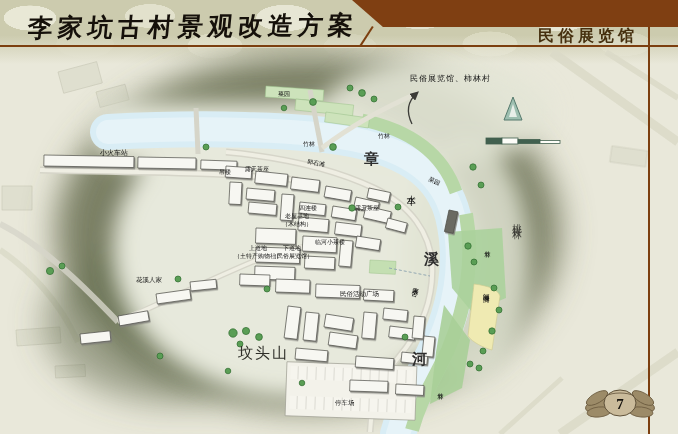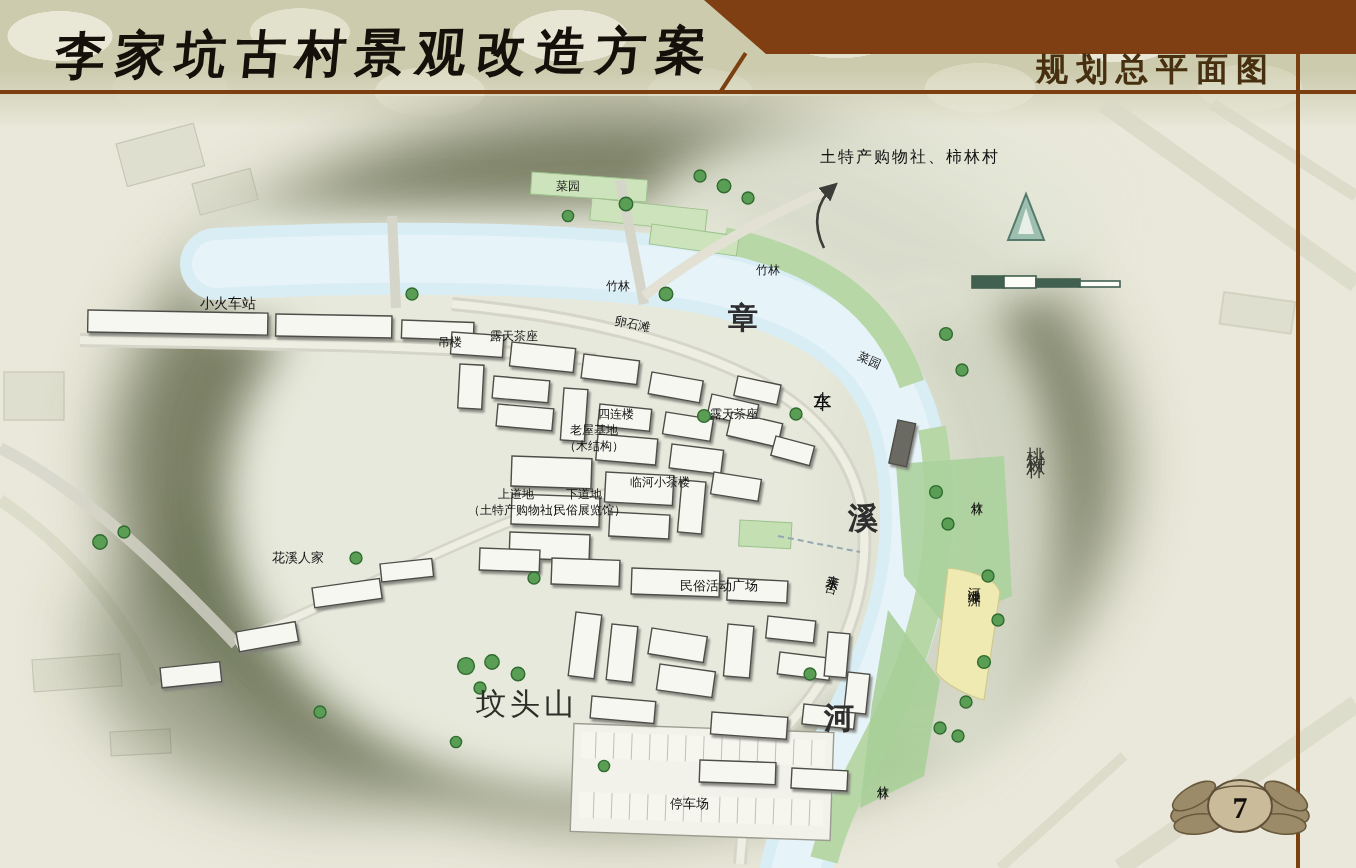--- a/index.html
+++ b/index.html
@@ -242,21 +242,21 @@
 
       <g stroke="#41604f" stroke-width="0.8">
         <rect x="486" y="138" width="16" height="6" fill="#41604f"></rect>
         <rect x="502" y="138" width="16" height="6" fill="#fdfdf8"></rect>
         <rect x="518" y="139.5" width="22" height="4" fill="#41604f"></rect>
         <rect x="540" y="140.5" width="20" height="3" fill="#fdfdf8"></rect>
       </g>
     </g>
   </svg>
 
-  <span class="lbl" style="left:410px;top:74px;font-size:8px;letter-spacing:1px">土特产购物社、柿林村</span>
+  <span class="lbl" style="left:410px;top:74px;font-size:8px;letter-spacing:1px">民俗展览馆、柿林村</span>
   <span class="lbl" style="left:100px;top:149px;font-size:7px">小火车站</span>
   <span class="lbl" style="left:278px;top:91px;font-size:6px">菜园</span>
   <span class="lbl" style="left:303px;top:141px;font-size:6px">竹林</span>
   <span class="lbl" style="left:378px;top:133px;font-size:6px">竹林</span>
   <span class="lbl" style="left:219px;top:169px;font-size:6px">吊楼</span>
   <span class="lbl" style="left:245px;top:166px;font-size:6px">露天茶座</span>
   <span class="lbl" style="left:307px;top:160px;font-size:6px;transform:rotate(11deg)">卵石滩</span>
   <span class="lbl" style="left:355px;top:205px;font-size:6px">露天茶座</span>
   <span class="lbl" style="left:428px;top:178px;font-size:6px;transform:rotate(24deg)">菜园</span>
   <span class="lbl v" style="left:405px;top:188px;font-size:9px">水车</span>
@@ -280,21 +280,21 @@
 
   <span class="riverchar" style="left:364px;top:150px">章</span>
   <span class="riverchar" style="left:424px;top:250px">溪</span>
   <span class="riverchar" style="left:412px;top:350px">河</span>
 
   <div class="hdr-poly"></div>
   <div class="hdr-diag"></div>
   <div class="rule-h"></div>
   <div class="v-line"></div>
   <div class="main-title">李家坑古村景观改造方案</div>
-  <div class="section-title">规划总平面图</div>
+  <div class="section-title">民俗展览馆</div>
 
   <svg class="emblem" viewBox="0 0 72 42">
     <g fill="#9c8b68" stroke="#6a5a3e" stroke-width="0.8">
       <ellipse cx="14" cy="22" rx="13" ry="6" transform="rotate(-18 14 22)"></ellipse>
       <ellipse cx="13" cy="15" rx="12" ry="5" transform="rotate(-30 13 15)"></ellipse>
       <ellipse cx="15" cy="29" rx="12" ry="5" transform="rotate(-6 15 29)"></ellipse>
       <ellipse cx="58" cy="22" rx="13" ry="6" transform="rotate(18 58 22)"></ellipse>
       <ellipse cx="59" cy="15" rx="12" ry="5" transform="rotate(30 59 15)"></ellipse>
       <ellipse cx="57" cy="29" rx="12" ry="5" transform="rotate(6 57 29)"></ellipse>
     </g>

